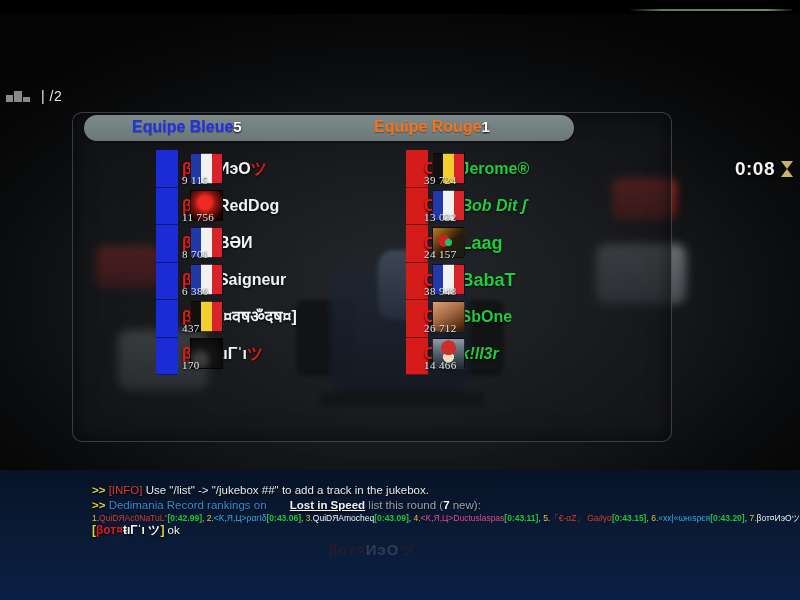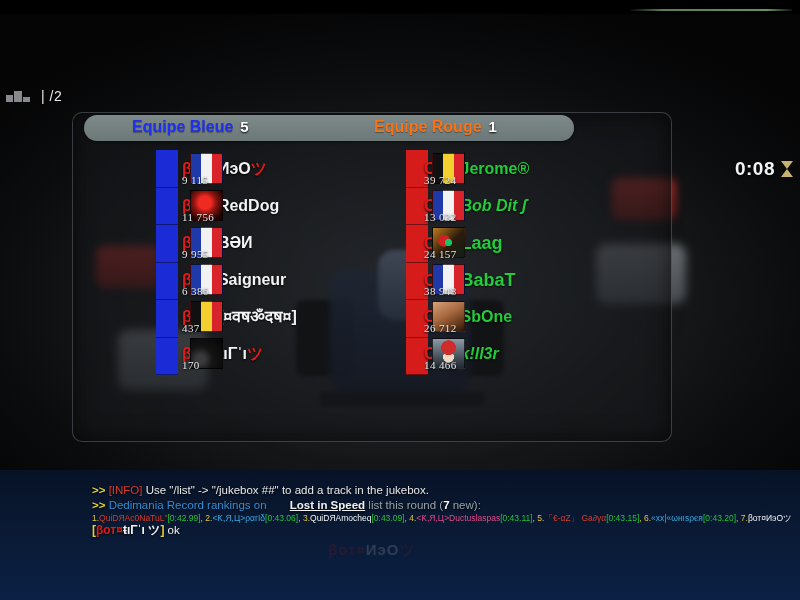--- a/index.html
+++ b/index.html
@@ -102,21 +102,21 @@
     box-shadow:0 0 22px rgba(0,0,0,.6) inset;
   }
   #board-header{
     position:absolute; left:84px; top:115px; width:490px; height:26px;
     background:linear-gradient(#7e8a8a,#6c7878);
     border-radius:13px;
     display:flex; align-items:center;
     box-shadow:0 1px 3px rgba(0,0,0,.55);
   }
   .team-title{
-    display:flex; align-items:baseline; gap:7px; font-size:16px; font-weight:bold;
+    display:flex; align-items:baseline; font-size:16px; font-weight:bold;
   }
   #team-blue-title{ position:absolute; left:132px; }
   #team-red-title{ position:absolute; left:374px; }
   .tt-blue{ color:#1f31e8; text-shadow:0 1px 1px rgba(0,0,0,.35); }
   .tt-red { color:#f97316; text-shadow:0 1px 1px rgba(0,0,0,.35); }
   .tt-score{ color:#fff; font-size:15px; font-weight:bold; text-shadow:0 1px 2px #000; }
 
   .col{
     position:absolute; top:150px; width:280px;
   }
@@ -190,21 +190,21 @@
   .tag-info{ color:#e03a2a; }
   .c-plain{ color:#e8e9ea; }
   .c-blue2{ color:#2f8fd8; }
   .c-under{ color:#f0f1f2; font-weight:bold; text-decoration:underline;padding-left:20px; }
   .c-grey { color:#9aa3ab; }
   .c-bold { font-weight:bold; color:#fff; }
 
   #rank-line{ font-size:8.5px; line-height:10.5px; letter-spacing:0; }
   #rank-line span{ white-space:nowrap; }
   .rk-num{ color:#e0c23a; }
-  .rk-time{ color:#23c23a; font-weight:normal; }
+  .rk-time{ color:#23c23a; font-weight:bold; }
   .rk-nameA{ color:#d63a2a; }
   .rk-nameB{ color:#3aa8e0; }
   .rk-nameC{ color:#f0f1f2; }
   .rk-nameD{ color:#e04a8a; }
 
   .msg-line{ font-size:12px; font-weight:bold; }
   .brk{ color:#e4d13a; }
   .msg-txt{ color:#f2f3f4; font-weight:normal; font-size:11.5px; }
 </style>
 </head>
@@ -281,21 +281,21 @@
       <div class="pscore">9 115</div>
     </div>
     <div class="prow">
       <div class="avatar av-red"></div>
       <div class="pname"><span class="c-red">βот¤</span><span class="c-white">RedDog</span></div>
       <div class="pscore">11 756</div>
     </div>
     <div class="prow">
       <div class="avatar flag-fr"></div>
       <div class="pname"><span class="c-red">βот¤</span><span class="c-white">ВӘИ</span></div>
-      <div class="pscore">9 955</div>
+      <div class="pscore">8 701</div>
     </div>
     <div class="prow">
       <div class="avatar flag-fr"></div>
       <div class="pname"><span class="c-red">βот¤</span><span class="c-white">Saigneur</span></div>
       <div class="pscore">6 386</div>
     </div>
     <div class="prow">
       <div class="avatar flag-be"></div>
       <div class="pname"><span class="c-red">βот¤</span><span class="c-white">[¤वषॐदष¤]</span></div>
       <div class="pscore">437</div>

